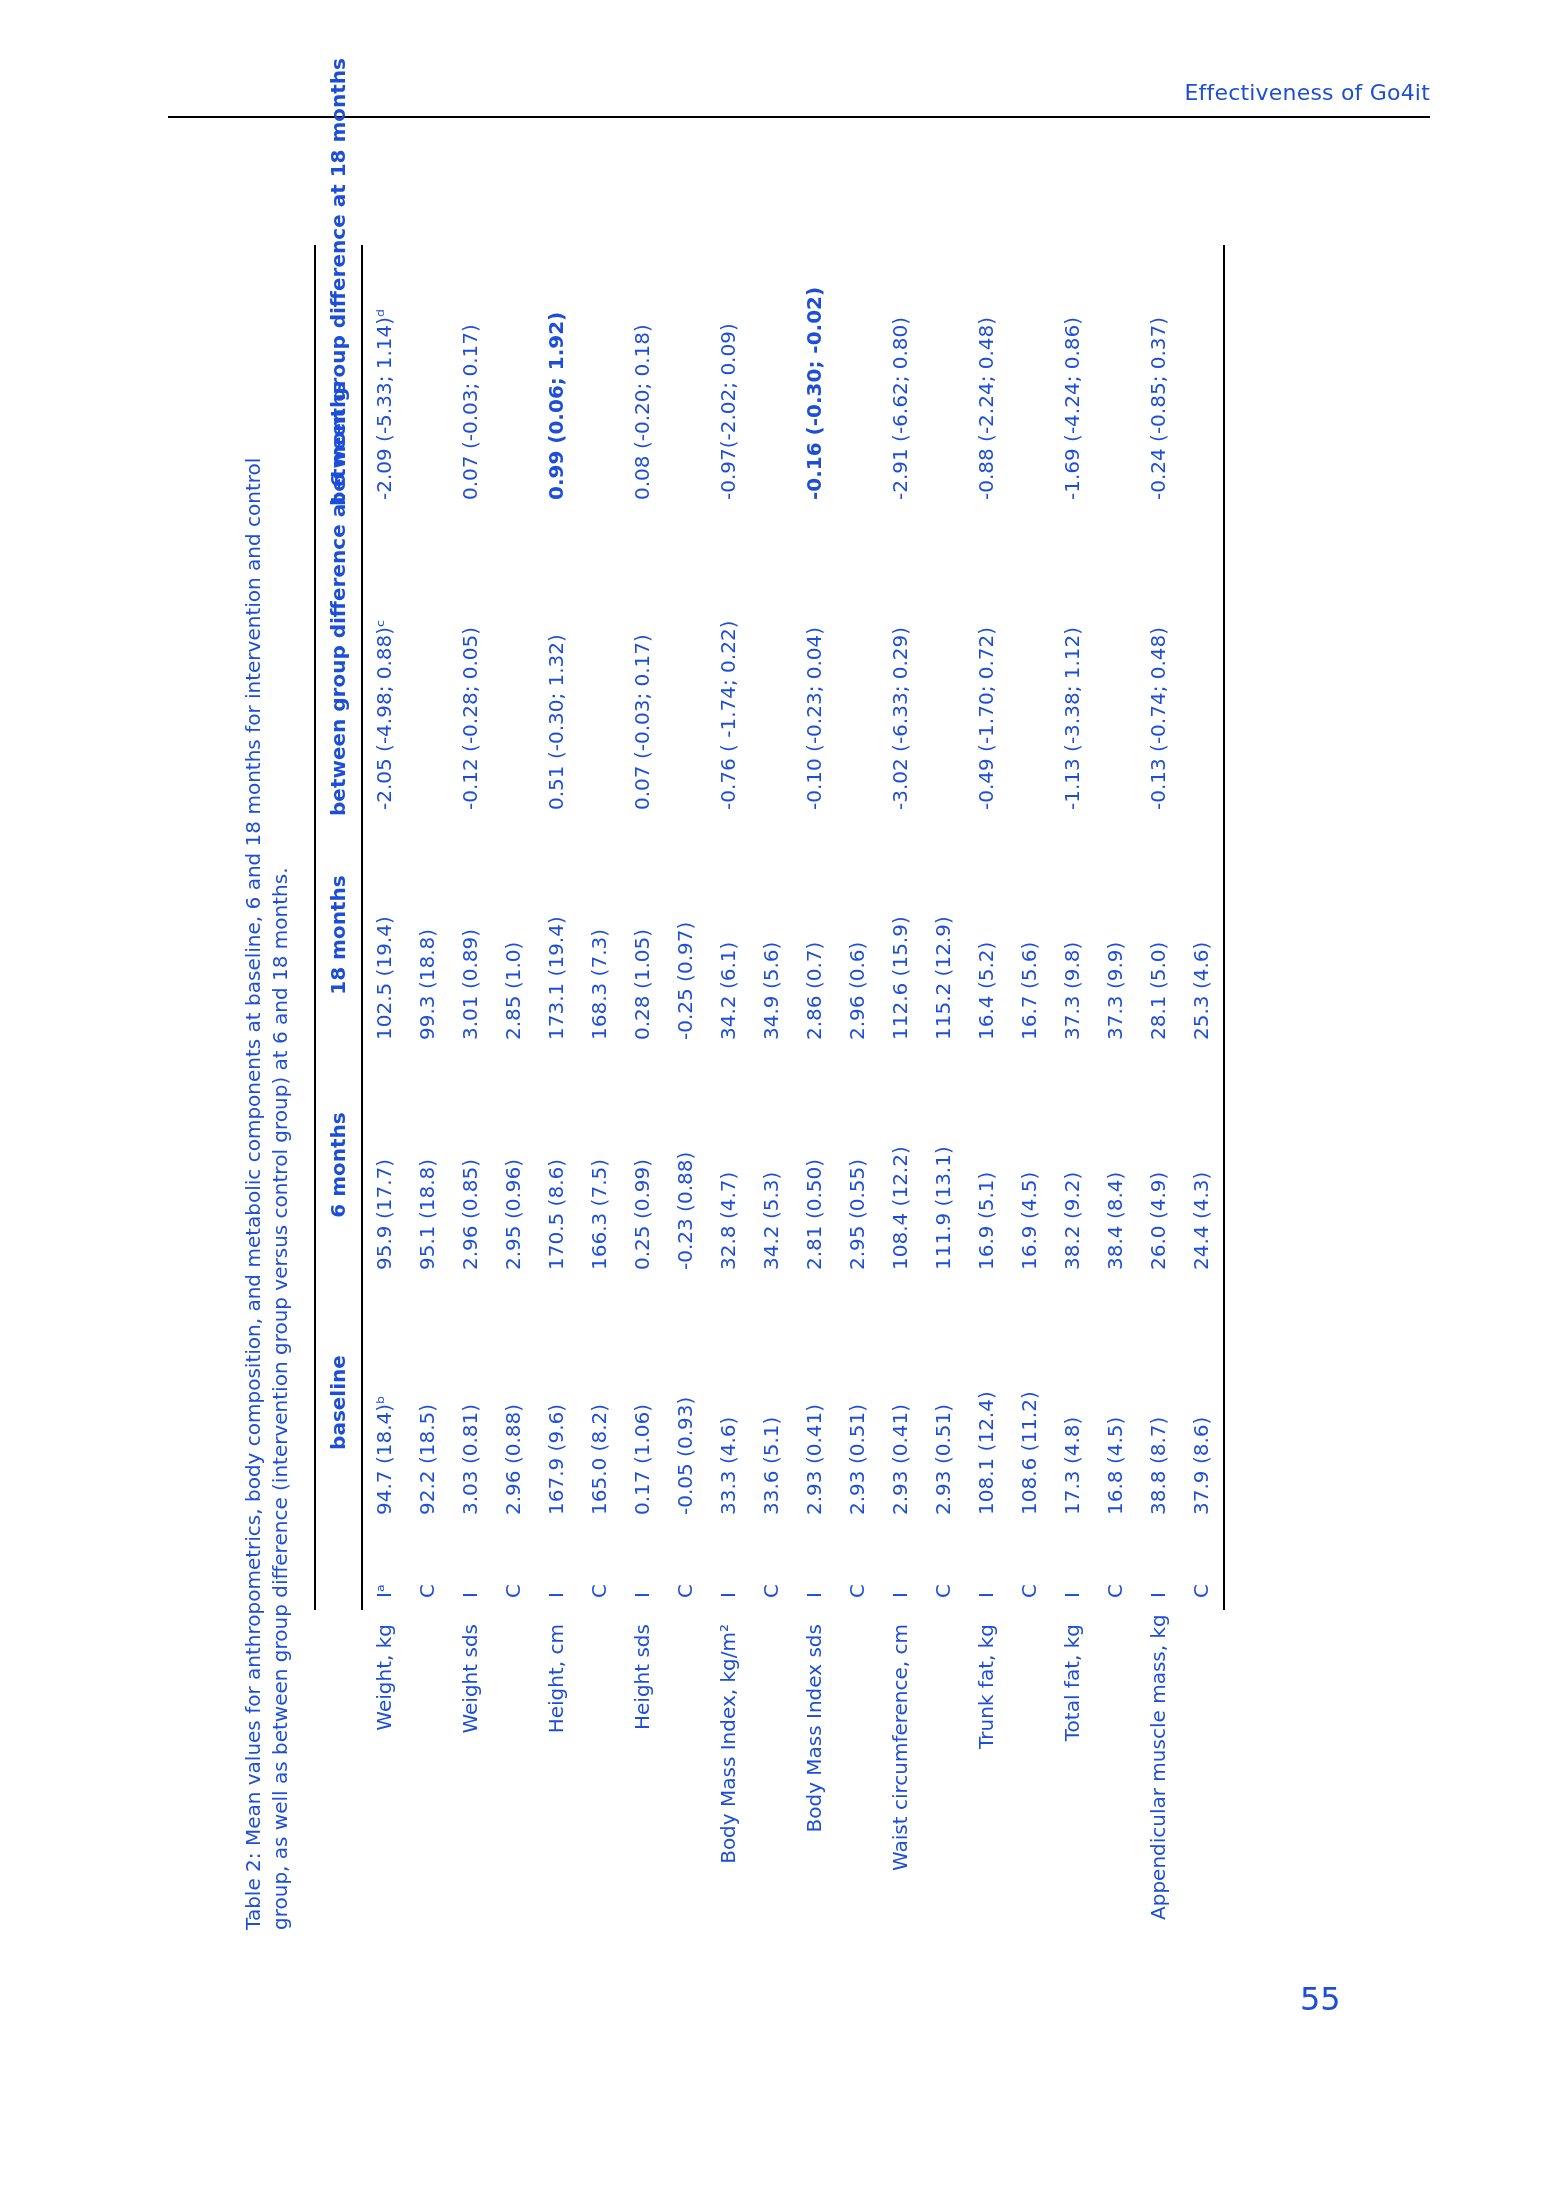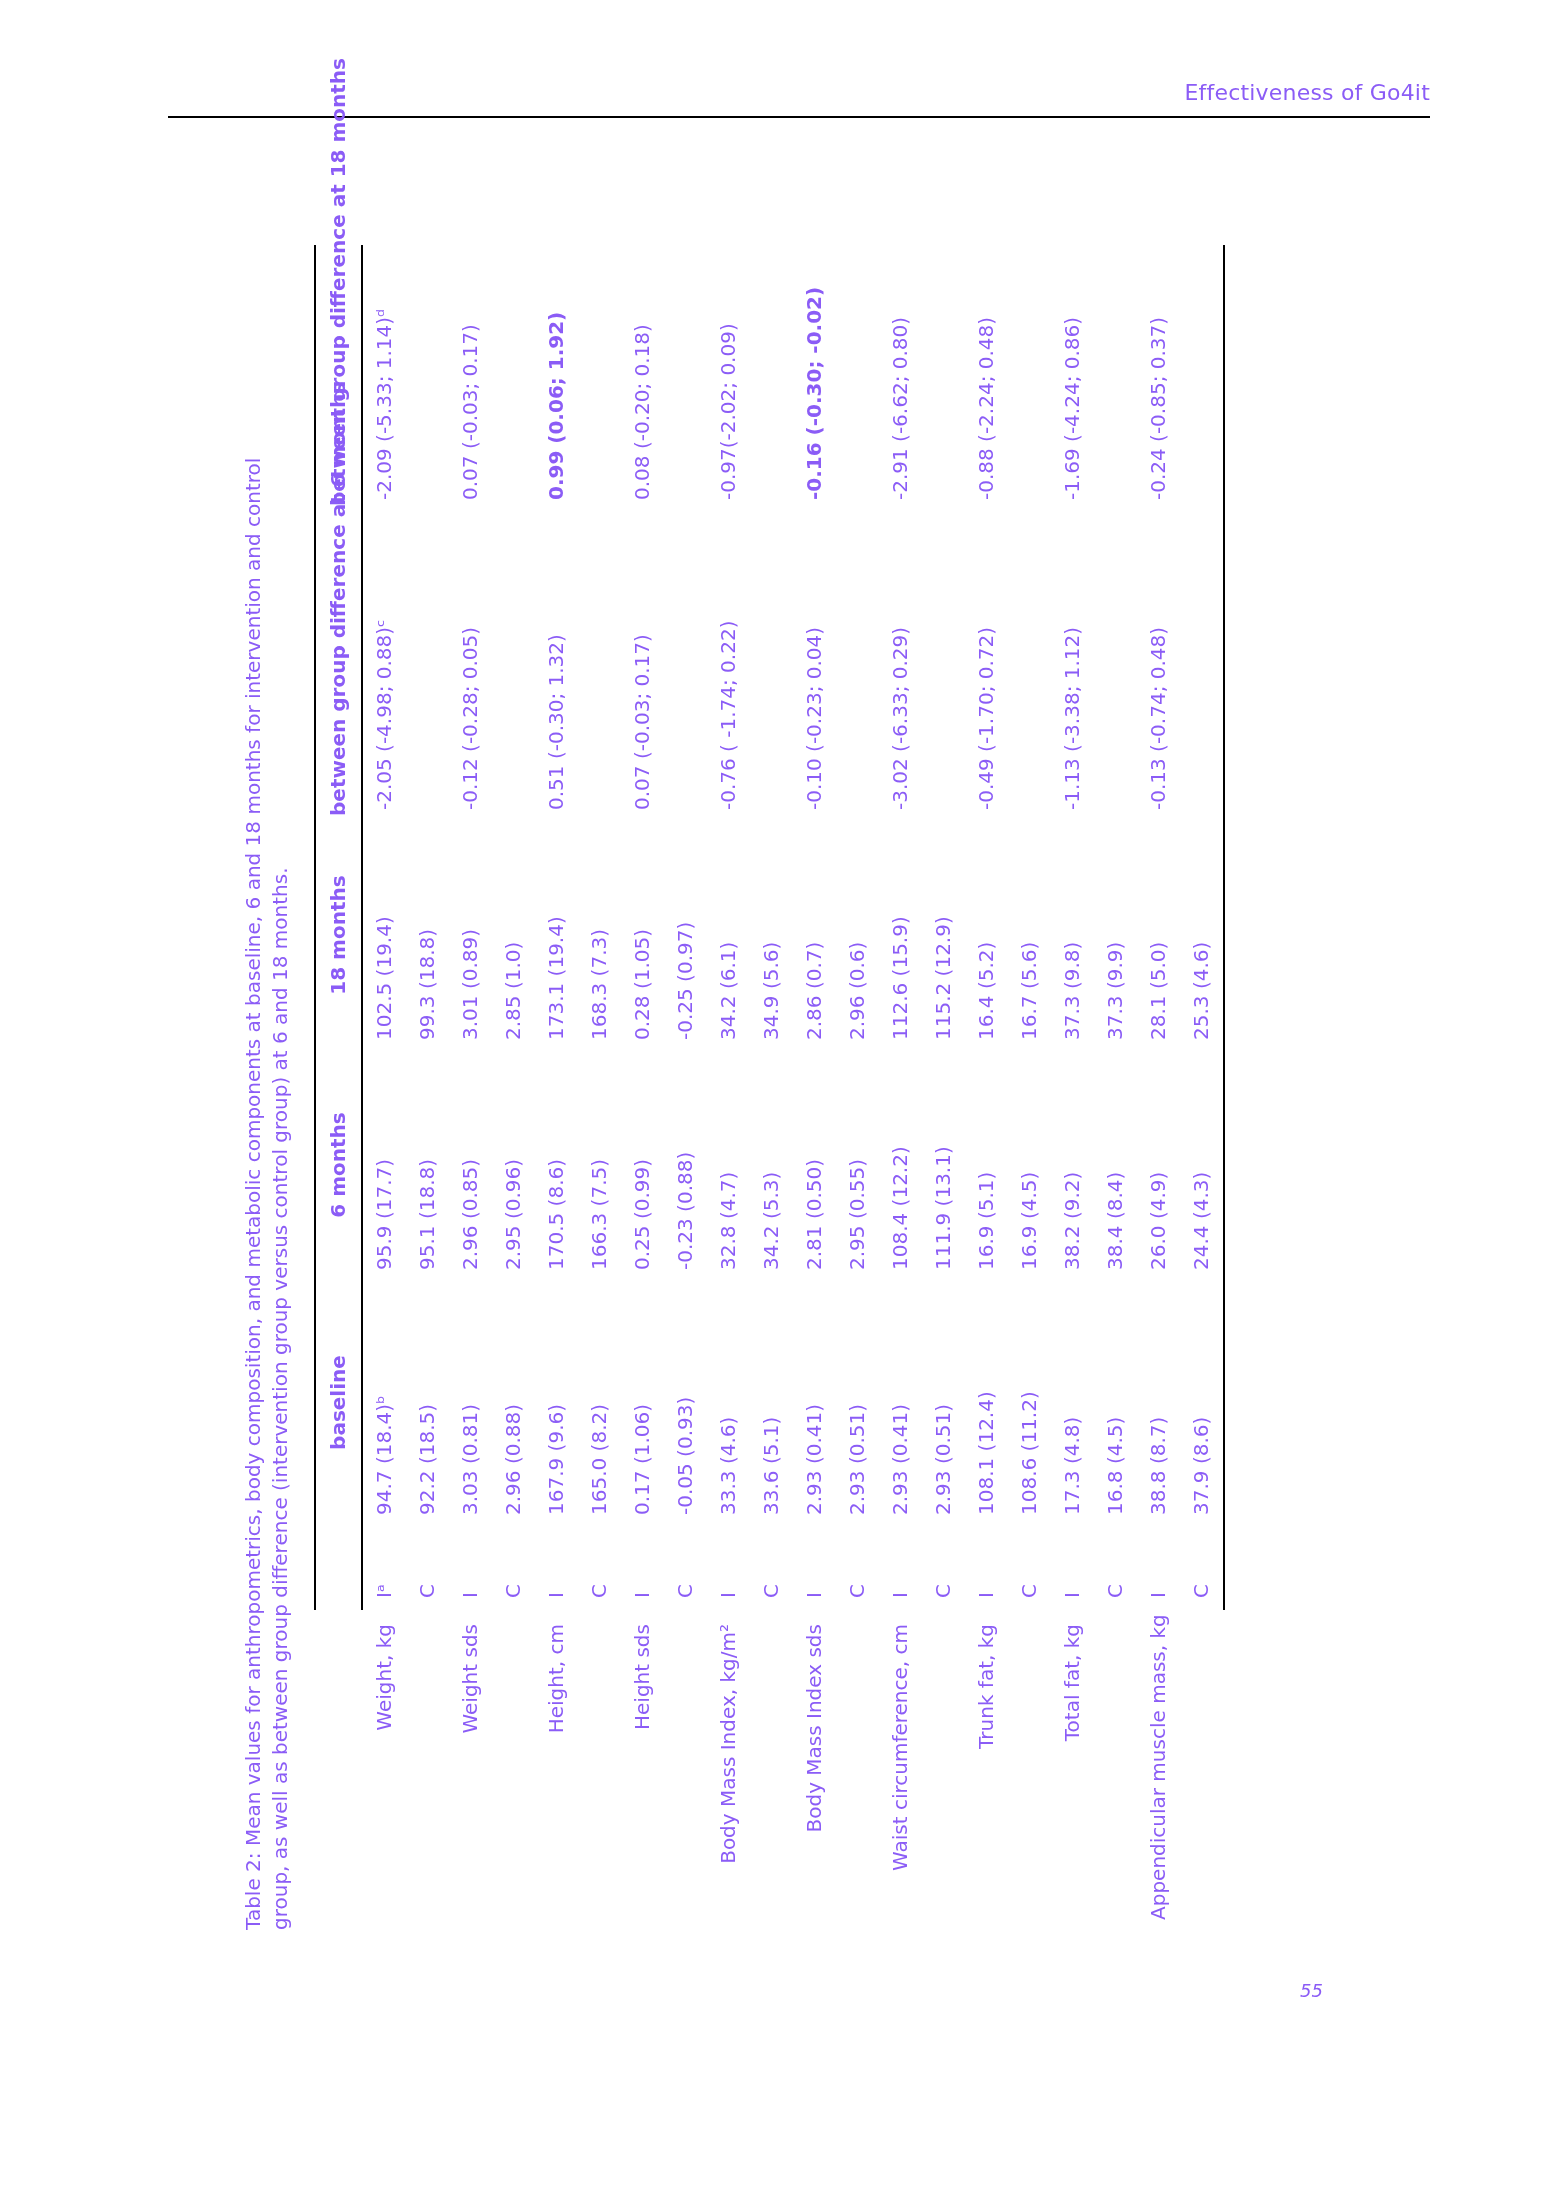--- a/index.html
+++ b/index.html
@@ -1,42 +1,41 @@
 <!DOCTYPE html>
 <html><head>
 <meta charset="utf-8">
 <style>
   * { box-sizing: border-box; }
   html, body { margin: 0; padding: 0; background: #ffffff; }
   .page {
     position: relative;
     width: 1555px; height: 2196px;
     background: #ffffff;
-    color: #8b5cf6;
+    color: #1d4ed8;
     font-family: "DejaVu Sans", sans-serif;
     overflow: hidden;
     margin: 0 auto;
   }
   .running-header {
     position: absolute;
     top: 80px; left: 170px; width: 1260px;
     text-align: right;
     font-size: 22px;
     letter-spacing: 0.2px;
   }
   .header-rule {
     position: absolute;
     top: 116px; left: 168px; width: 1262px; height: 2px;
     background: #000;
   }
   .page-number {
     position: absolute;
     top: 1980px; left: 1300px;
-    font-size: 18px;
-    font-style: italic;
+    font-size: 32px;
   }
   
   .rotor {
     position: absolute;
     left: -85px; top: 565px;
     width: 1690px; height: 1040px;
     transform: rotate(-90deg);
   }
   .caption { font-size: 20px; line-height: 27px; }
   .caption-block { margin-bottom: 20px; }

